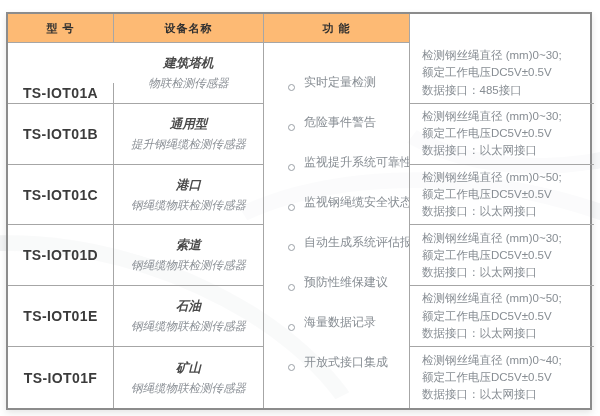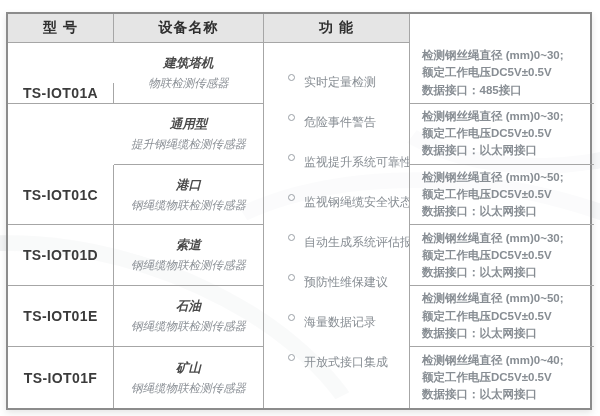--- a/index.html
+++ b/index.html
@@ -56,23 +56,23 @@
     display: flex;
     align-items: center;
     justify-content: center;
     box-sizing: border-box;
     overflow: hidden;
   }
   .no-br { border-right: none; }
   .no-bb { border-bottom: none; }
 
   .hcell {
-    background: #e5e5e5;
+    background: #fdba74;
     font-weight: bold;
-    font-size: 14px;
+    font-size: 11px;
     color: #2f2f2f;
     letter-spacing: 1px;
   }
   .mcell {
     font-weight: bold;
     font-size: 14px;
     color: #3b3b3b;
     letter-spacing: 0.4px;
   }
   .dcell {
@@ -92,39 +92,38 @@
     margin-top: 4px;
   }
   .fcell {
     flex-direction: column;
     align-items: stretch;
     justify-content: space-evenly;
     padding: 8px 6px 14px 24px;
   }
   .func-item {
     display: flex;
-    align-items: flex-start;
+    align-items: flex-end;
     font-size: 12px;
     color: #878d93;
     white-space: nowrap;
   }
   .bullet {
     display: inline-block;
     width: 5px; height: 5px;
     border: 1px solid #9aa0a6;
     border-radius: 50%;
     margin-right: 9px;
     flex: 0 0 auto;
   }
   .tcell {
     flex-direction: column;
     align-items: flex-start;
     justify-content: center;
     padding: 4px 4px 4px 12px;
-    font-weight: bold;
   }
   .spec-line {
     font-size: 11.5px;
     color: #878d93;
     line-height: 1.5;
     white-space: nowrap;
   }
 </style>
 </head>
 <body>
@@ -178,20 +177,21 @@
   <div class="cell dcell" style="grid-column:2;grid-row:2;">
     <div class="device-title">建筑塔机</div>
     <div class="device-subtitle">物联检测传感器</div>
   </div>
   <div class="cell tcell no-br" style="grid-column:4;grid-row:2;">
     <div class="spec-line">检测钢丝绳直径 (mm)0~30;</div>
     <div class="spec-line">额定工作电压DC5V±0.5V</div>
     <div class="spec-line">数据接口：485接口</div>
   </div>
 
+  <div class="cell mcell" style="grid-column:1;grid-row:3;">TS-IOT01B</div>
   <div class="cell dcell" style="grid-column:2;grid-row:3;">
     <div class="device-title">通用型</div>
     <div class="device-subtitle">提升钢绳缆检测传感器</div>
   </div>
   <div class="cell tcell no-br" style="grid-column:4;grid-row:3;">
     <div class="spec-line">检测钢丝绳直径 (mm)0~30;</div>
     <div class="spec-line">额定工作电压DC5V±0.5V</div>
     <div class="spec-line">数据接口：以太网接口</div>
   </div>
 

